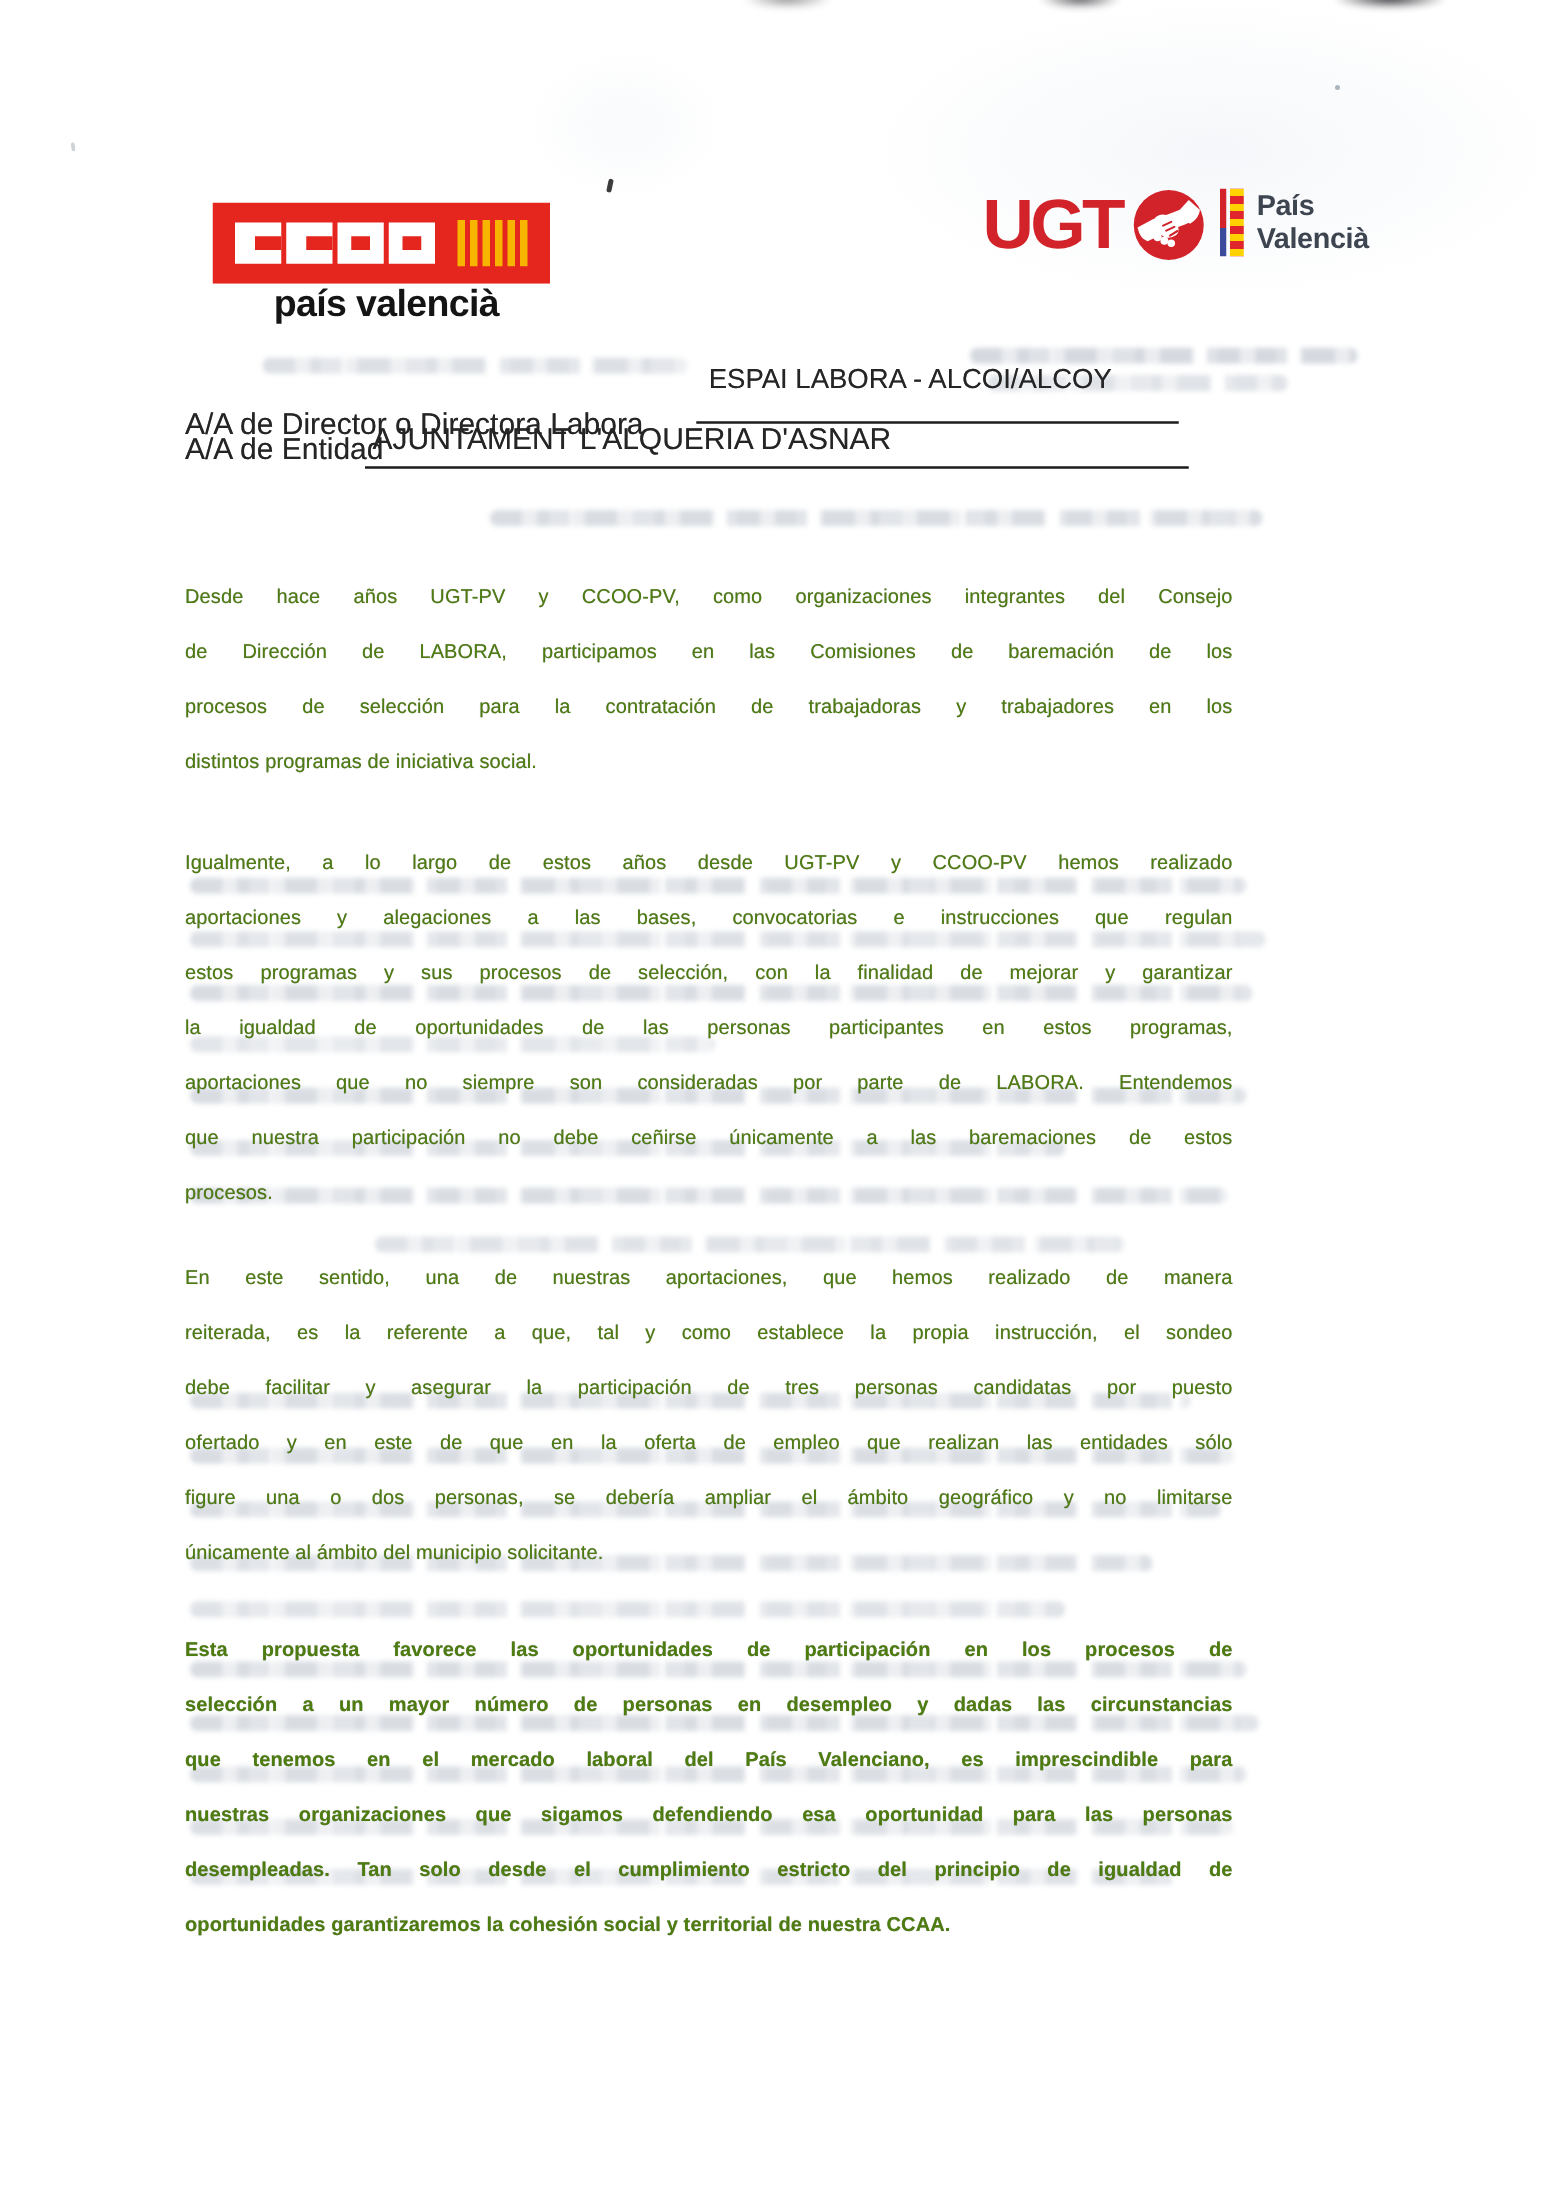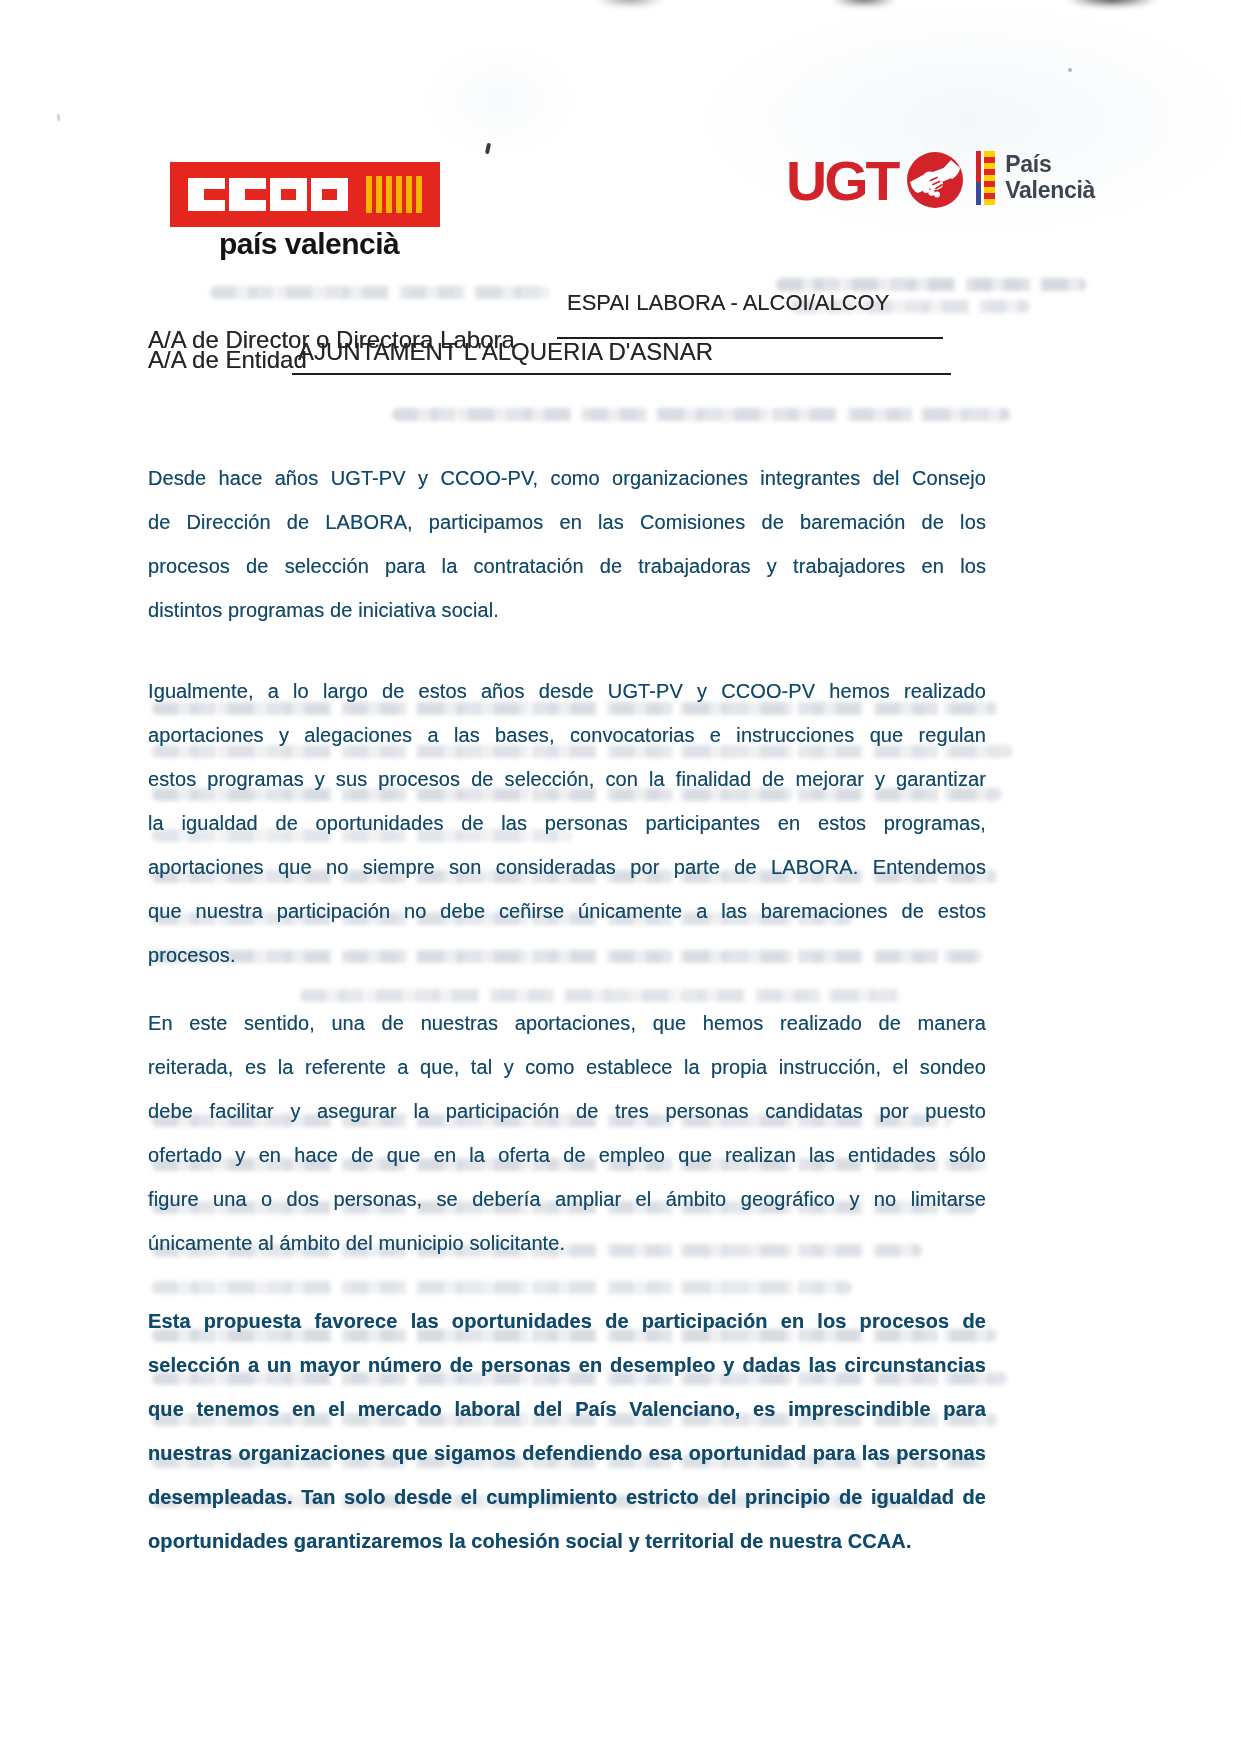--- a/index.html
+++ b/index.html
@@ -75,21 +75,21 @@
     border-bottom:2px solid var(--ink);padding:0 0 21px 10px;
     font-size:22px;line-height:26px;color:#252525;text-shadow:0 0 .5px rgba(30,30,30,.55);}
   .addr-label2{position:absolute;left:148px;top:346px;font-size:24px;line-height:28px;
     color:#252525;text-shadow:0 0 .5px rgba(30,30,30,.55);}
   .addr-value2{position:absolute;left:292px;top:338px;width:653px;
     border-bottom:2px solid var(--ink);padding:0 0 7px 6px;
     font-size:24px;line-height:28px;color:#252525;text-shadow:0 0 .5px rgba(30,30,30,.55);}
 
   
   .letter-body{position:absolute;left:148px;top:456px;width:838px;
-    font-size:20px;color:#0c4a6e;text-shadow:0 0 .6px rgba(30,30,30,.5);
+    font-size:16px;color:#4d7c0f;text-shadow:0 0 .6px rgba(30,30,30,.5);
     letter-spacing:.1px;}
   .paragraph{margin:0;}
   .paragraph.p2{margin-top:37px;}
   .paragraph.p3{margin-top:24px;}
   .paragraph.p4{margin-top:34px;font-weight:bold;}
   .line{height:44px;line-height:44px;white-space:normal;
     text-align:justify;text-align-last:justify;text-justify:inter-word;}
   .line.last{text-align:left;text-align-last:left;}
 </style>
 </head>
@@ -209,21 +209,21 @@
         <div class="line">estos programas y sus procesos de selección, con la finalidad de mejorar y garantizar</div>
         <div class="line">la igualdad de oportunidades de las personas participantes en estos programas,</div>
         <div class="line">aportaciones que no siempre son consideradas por parte de LABORA. Entendemos</div>
         <div class="line">que nuestra participación no debe ceñirse únicamente a las baremaciones de estos</div>
         <div class="line last">procesos.</div>
       </div>
       <div class="paragraph p3">
         <div class="line">En este sentido, una de nuestras aportaciones, que hemos realizado de manera</div>
         <div class="line">reiterada, es la referente a que, tal y como establece la propia instrucción, el sondeo</div>
         <div class="line">debe facilitar y asegurar la participación de tres personas candidatas por puesto</div>
-        <div class="line">ofertado y en hace de que en la oferta de empleo que realizan las entidades sólo</div>
+        <div class="line">ofertado y en este de que en la oferta de empleo que realizan las entidades sólo</div>
         <div class="line">figure una o dos personas, se debería ampliar el ámbito geográfico y no limitarse</div>
         <div class="line last">únicamente al ámbito del municipio solicitante.</div>
       </div>
       <div class="paragraph p4">
         <div class="line">Esta propuesta favorece las oportunidades de participación en los procesos de</div>
         <div class="line">selección a un mayor número de personas en desempleo y dadas las circunstancias</div>
         <div class="line">que tenemos en el mercado laboral del País Valenciano, es imprescindible para</div>
         <div class="line">nuestras organizaciones que sigamos defendiendo esa oportunidad para las personas</div>
         <div class="line">desempleadas. Tan solo desde el cumplimiento estricto del principio de igualdad de</div>
         <div class="line last">oportunidades garantizaremos la cohesión social y territorial de nuestra CCAA.</div>

